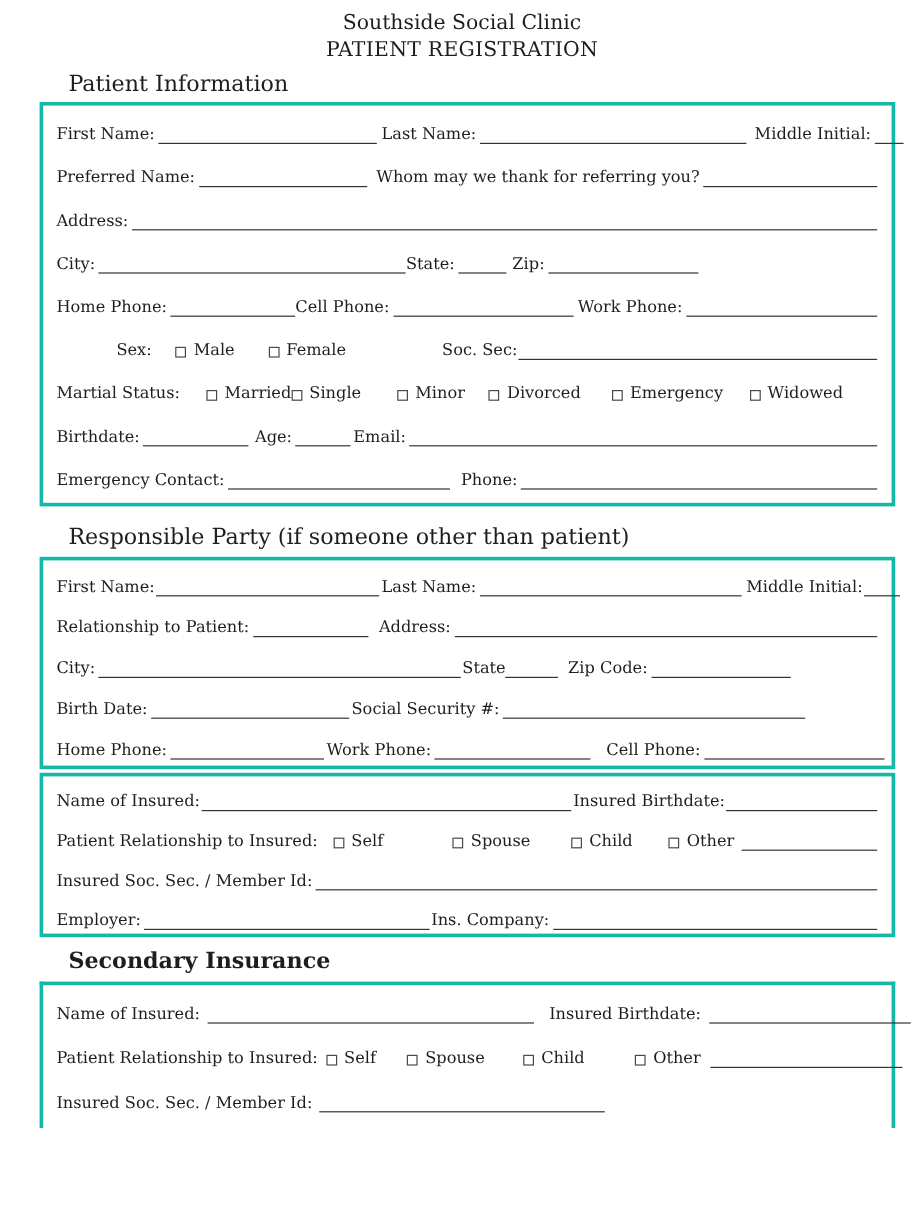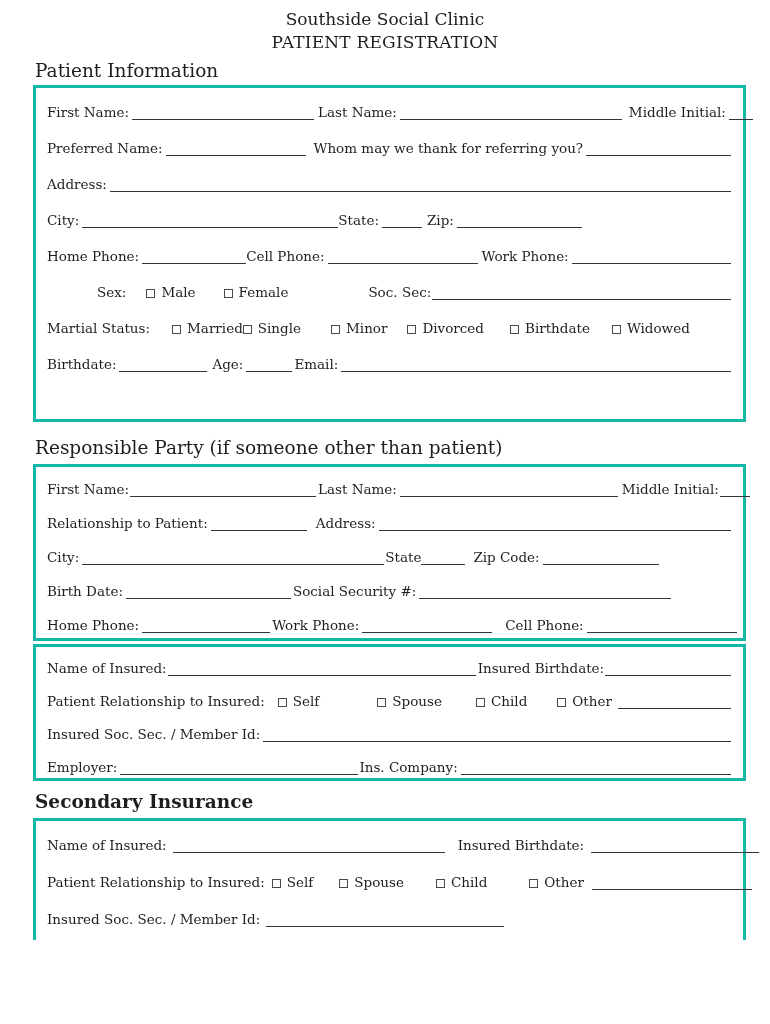--- a/index.html
+++ b/index.html
@@ -10,21 +10,21 @@
     color: #1e1e1e;
     overflow: hidden;
   }
   .page { position: relative; width: 770px; height: 1024px; background: #fff; }
 
   .titles { text-align: center; padding-top: 8px; }
   .clinic-name { font-size: 17px; line-height: 23px; }
   .form-title  { font-size: 17px; line-height: 23px; letter-spacing: 0.2px; }
 
   .sec-heading {
-    margin-left: 35px;
+    margin-left: 57px;
     font-size: 18.5px;
     line-height: 24px;
     font-weight: normal;
   }
   .h1 { margin-top: 5px; }
   .h2 { margin-top: 14px; }
   .h3 { margin-top: 7px; }
   .h4 { margin-top: 9px; font-weight: bold; }
 
   .box {
@@ -145,33 +145,39 @@
       <span class="opt" style="margin-left:30px">
         <span class="cb"></span>
         <span>Minor</span>
       </span>
       <span class="opt" style="margin-left:20px">
         <span class="cb"></span>
         <span>Divorced</span>
       </span>
       <span class="opt" style="margin-left:26px">
         <span class="cb"></span>
-        <span>Birthdate</span>
+        <span>Emergency</span>
       </span>
       <span class="opt" style="margin-left:22px">
         <span class="cb"></span>
         <span>Widowed</span>
       </span>
     </div>
     <div class="row">
       <span class="lb">Birthdate:</span>
       <span class="ul" style="width:88px"></span>
       <span class="lb" style="margin-left:5px">Age:</span>
       <span class="ul" style="width:46px"></span>
       <span class="lb" style="margin-left:2px">Email:</span>
+      <span class="ul fill"></span>
+    </div>
+    <div class="row">
+      <span class="lb">Emergency Contact:</span>
+      <span class="ul" style="width:185px"></span>
+      <span class="lb" style="margin-left:9px">Phone:</span>
       <span class="ul fill"></span>
     </div>
   </div>
 
   <div class="sec-heading h2">Responsible Party (if someone other than patient)</div>
 
   <div class="box b2">
     <div class="row">
       <span class="lb">First Name:</span>
       <span class="ul" style="width:186px;margin-left:1px"></span>

